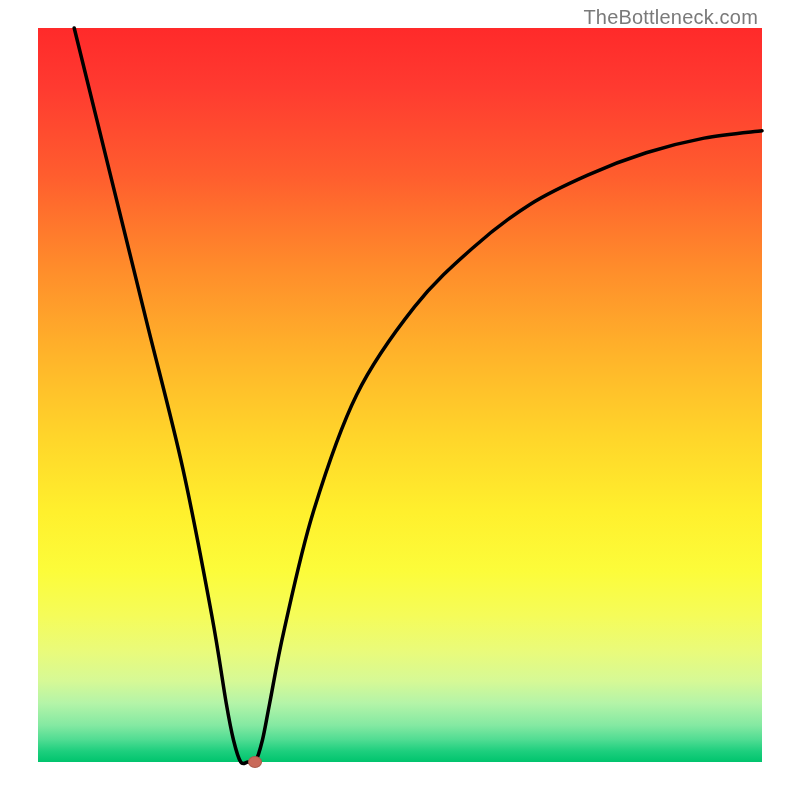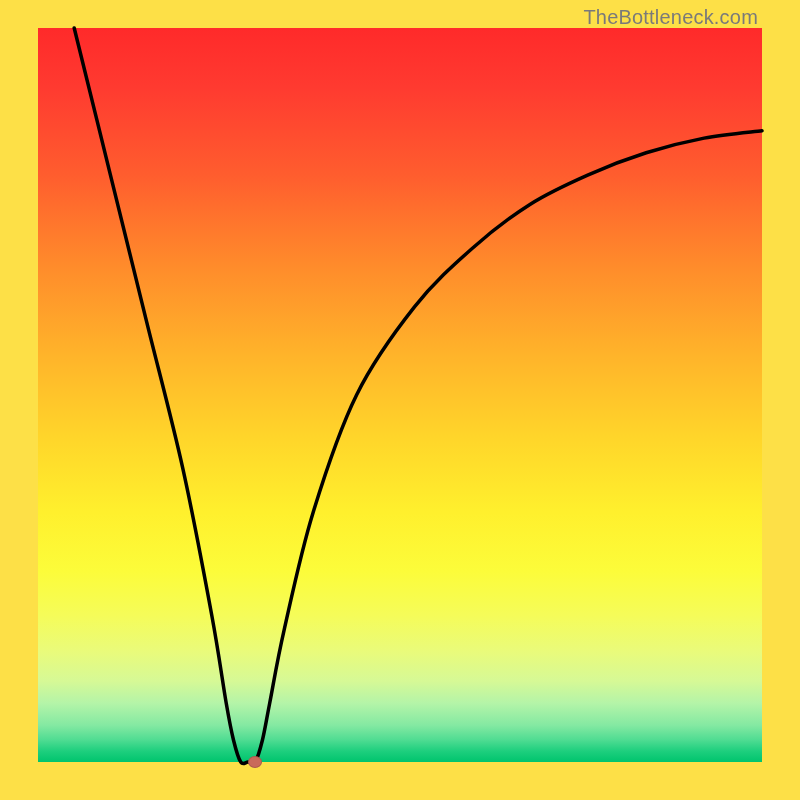--- a/index.html
+++ b/index.html
@@ -8,21 +8,21 @@
     width: 800px;
     height: 800px;
     overflow: hidden;
     background: #000;
     font-family: Arial, Helvetica, sans-serif;
   }
   .frame {
     position: relative;
     width: 800px;
     height: 800px;
-    background: #fde047;
+    background: #ffffff;
   }
   .plot {
     position: absolute;
     left: 38px;
     top: 28px;
     width: 724px;
     height: 734px;
     background: linear-gradient(
       to bottom,
       #ff2a2a 0%,

